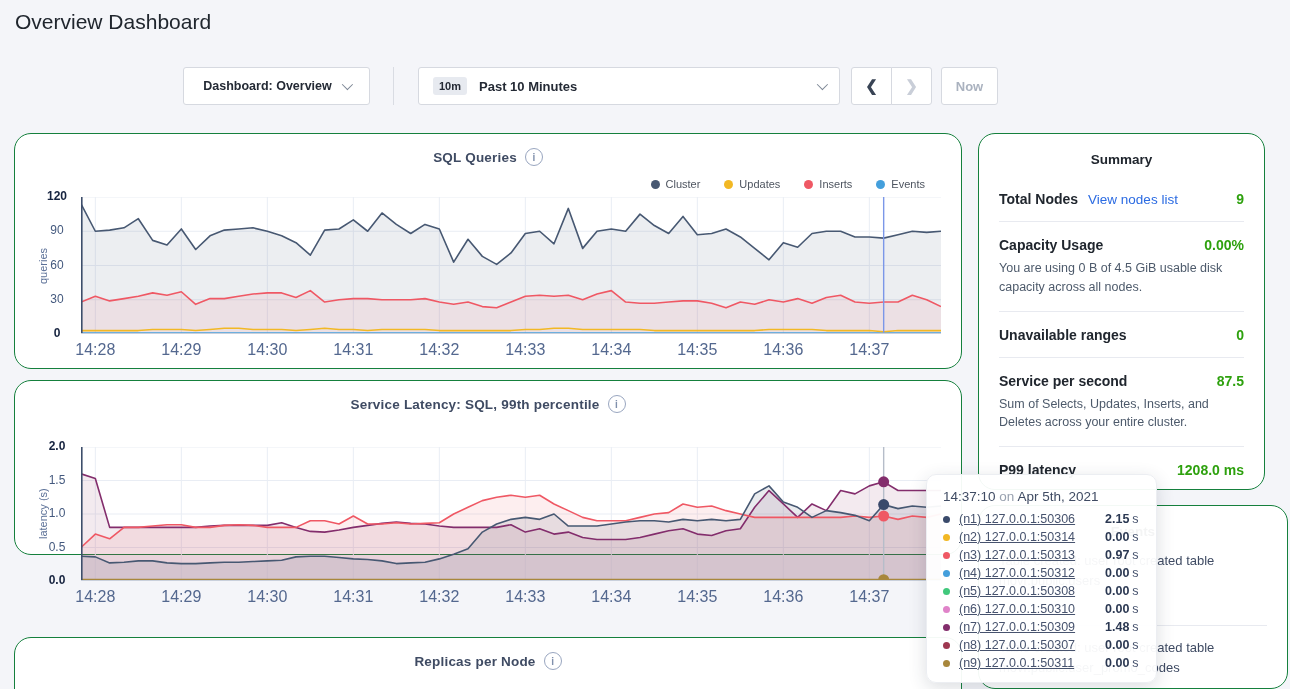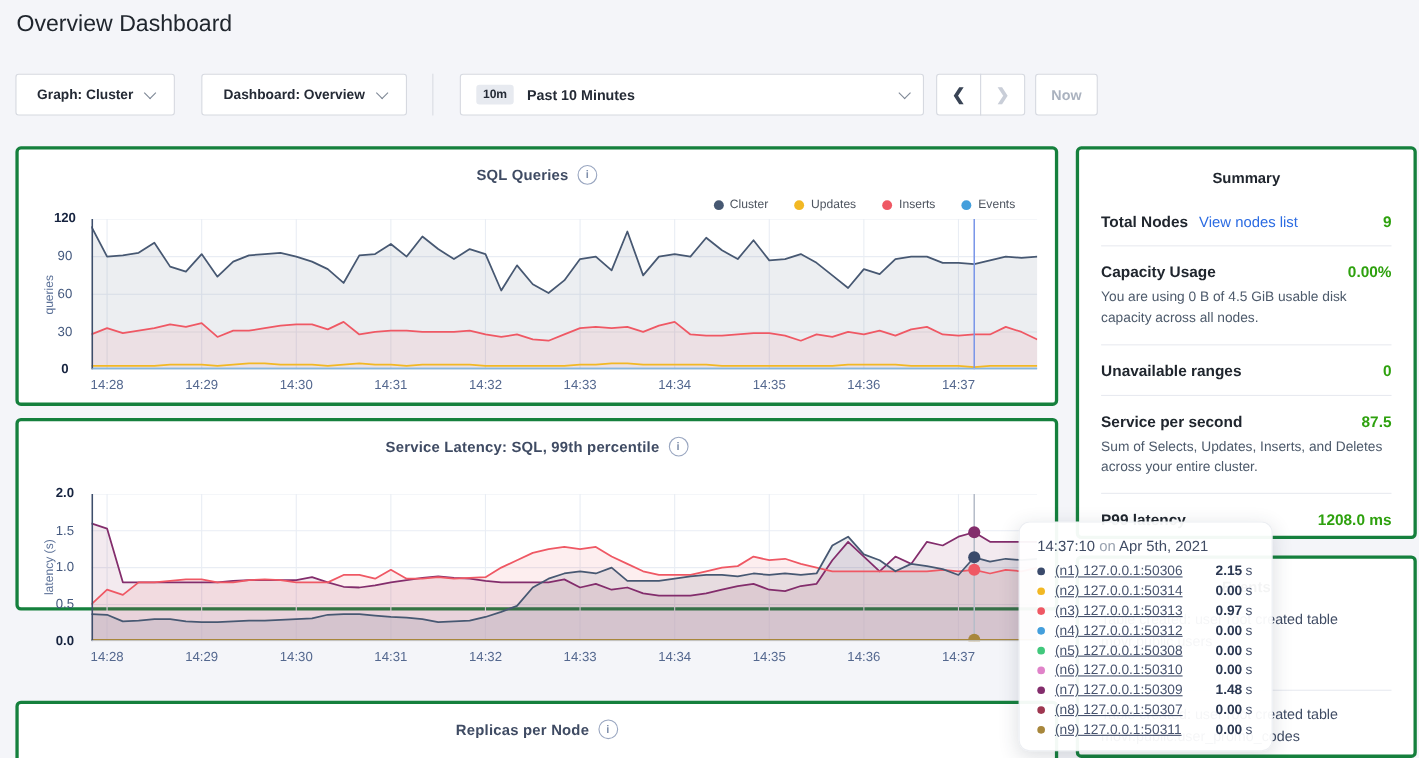--- a/index.html
+++ b/index.html
@@ -18,39 +18,39 @@
         transform:rotate(45deg) translateY(-2px);display:inline-block;}
   .vsep{position:absolute;left:393px;top:0;width:1px;height:38px;background:#d9dce3;}
   #timepicker{left:418px;width:422px;display:flex;align-items:center;padding:0 14px;gap:12px;}
   .badge{background:#e7eaf0;border-radius:3px;padding:3px 6px;font-size:11px;font-weight:700;color:#242a35;}
   .tp-label{font-size:13px;font-weight:700;color:#242a35;}
   #timepicker .chev{margin-left:auto;}
   #btn-prev{left:851px;width:41px;border-radius:3px 0 0 3px;font-size:15px;font-weight:700;color:#394455;}
   #btn-next{left:891px;width:41px;border-radius:0 3px 3px 0;font-size:15px;font-weight:700;color:#c9ced8;}
   #btn-now{left:941px;width:57px;font-size:13px;font-weight:700;color:#aab2bf;}
   
-  .card{position:absolute;background:#fff;border:3px solid #15803d;border-radius:5px;box-sizing:border-box;}
+  .card{position:absolute;background:#fff;border:1px solid #15803d;border-radius:17px;box-sizing:border-box;}
   #card-sql{left:14px;top:133px;width:948px;height:236px;}
   #card-latency{left:14px;top:380px;width:948px;height:175px;}
   #card-replicas{left:14px;top:637px;width:948px;height:120px;}
-  #card-summary{left:978px;top:133px;width:310px;height:357px;}
+  #card-summary{left:978px;top:133px;width:287px;height:357px;}
   #card-events{left:978px;top:505px;width:310px;height:184px;}
   .chart-title-row{position:absolute;top:14px;left:0;right:0;display:flex;justify-content:center;align-items:center;gap:8px;}
   .chart-title{font-weight:700;font-size:13.5px;color:#3f4b63;letter-spacing:.2px;}
   .info-icon{width:16px;height:16px;border:1px solid #99a6c0;border-radius:50%;color:#8090ac;
              font-size:10px;font-weight:600;display:flex;align-items:center;justify-content:center;}
   #legend-sql{position:absolute;top:44px;right:36px;display:flex;gap:24px;}
   .legend-item{display:flex;align-items:center;gap:6px;font-size:11px;color:#4e5560;}
   .ldot{width:9px;height:9px;border-radius:50%;}
   .plot{position:absolute;left:66px;width:860px;}
   .unit-label{position:absolute;left:22px;writing-mode:vertical-rl;transform:rotate(180deg);
               display:flex;align-items:center;justify-content:center;font-size:11px;color:#5b7097;}
   .ytick{position:absolute;left:24px;width:36px;text-align:center;font-size:12px;color:#44597e;}
   .ytick.bold{font-weight:700;color:#16233f;}
-  .xtick{position:absolute;width:64px;text-align:center;font-size:12px;color:#54688f;}
+  .xtick{position:absolute;width:64px;text-align:center;font-size:16px;color:#54688f;}
   
   .panel-title{padding-top:18px;text-align:center;font-size:13.5px;font-weight:700;color:#20262e;}
   .sum-row{display:flex;align-items:baseline;margin:0 20px;padding-top:15px;}
   .sum-label{font-size:14px;font-weight:700;color:#20262e;}
   .sum-link{font-size:13.5px;font-weight:400;color:#2b6be2;margin-left:10px;cursor:pointer;}
   .sum-val{margin-left:auto;font-size:14px;font-weight:700;color:#2ea10e;}
   .sum-desc{margin:6px 20px 0;font-size:12.5px;color:#4d5a6b;line-height:1.5;}
   .sum-div{border-top:1px solid #e8eaf0;margin:14px 20px 0;}
   
   .ev-item{margin:12px 20px 0;font-size:13px;color:#3f4b63;line-height:1.55;white-space:nowrap;overflow:visible;}
@@ -66,24 +66,20 @@
   .tlabel{width:142px;text-decoration:underline;}
   .tval{font-weight:700;color:#2b3852;margin-left:4px;}
   .tunit{margin-left:3px;color:#47536e;}
 </style>
 </head>
 <body>
 
 <h1>Overview Dashboard</h1>
 
 <div id="toolbar">
-  <button class="dd" id="dd-graph">
-    <span>Graph: Cluster</span>
-    <span class="chev"></span>
-  </button>
   <button class="dd" id="dd-dash">
     <span>Dashboard: Overview</span>
     <span class="chev"></span>
   </button>
   <div class="vsep"></div>
   <button id="timepicker">
     <span class="badge">10m</span>
     <span class="tp-label">Past 10 Minutes</span>
     <span class="chev"></span>
   </button>

